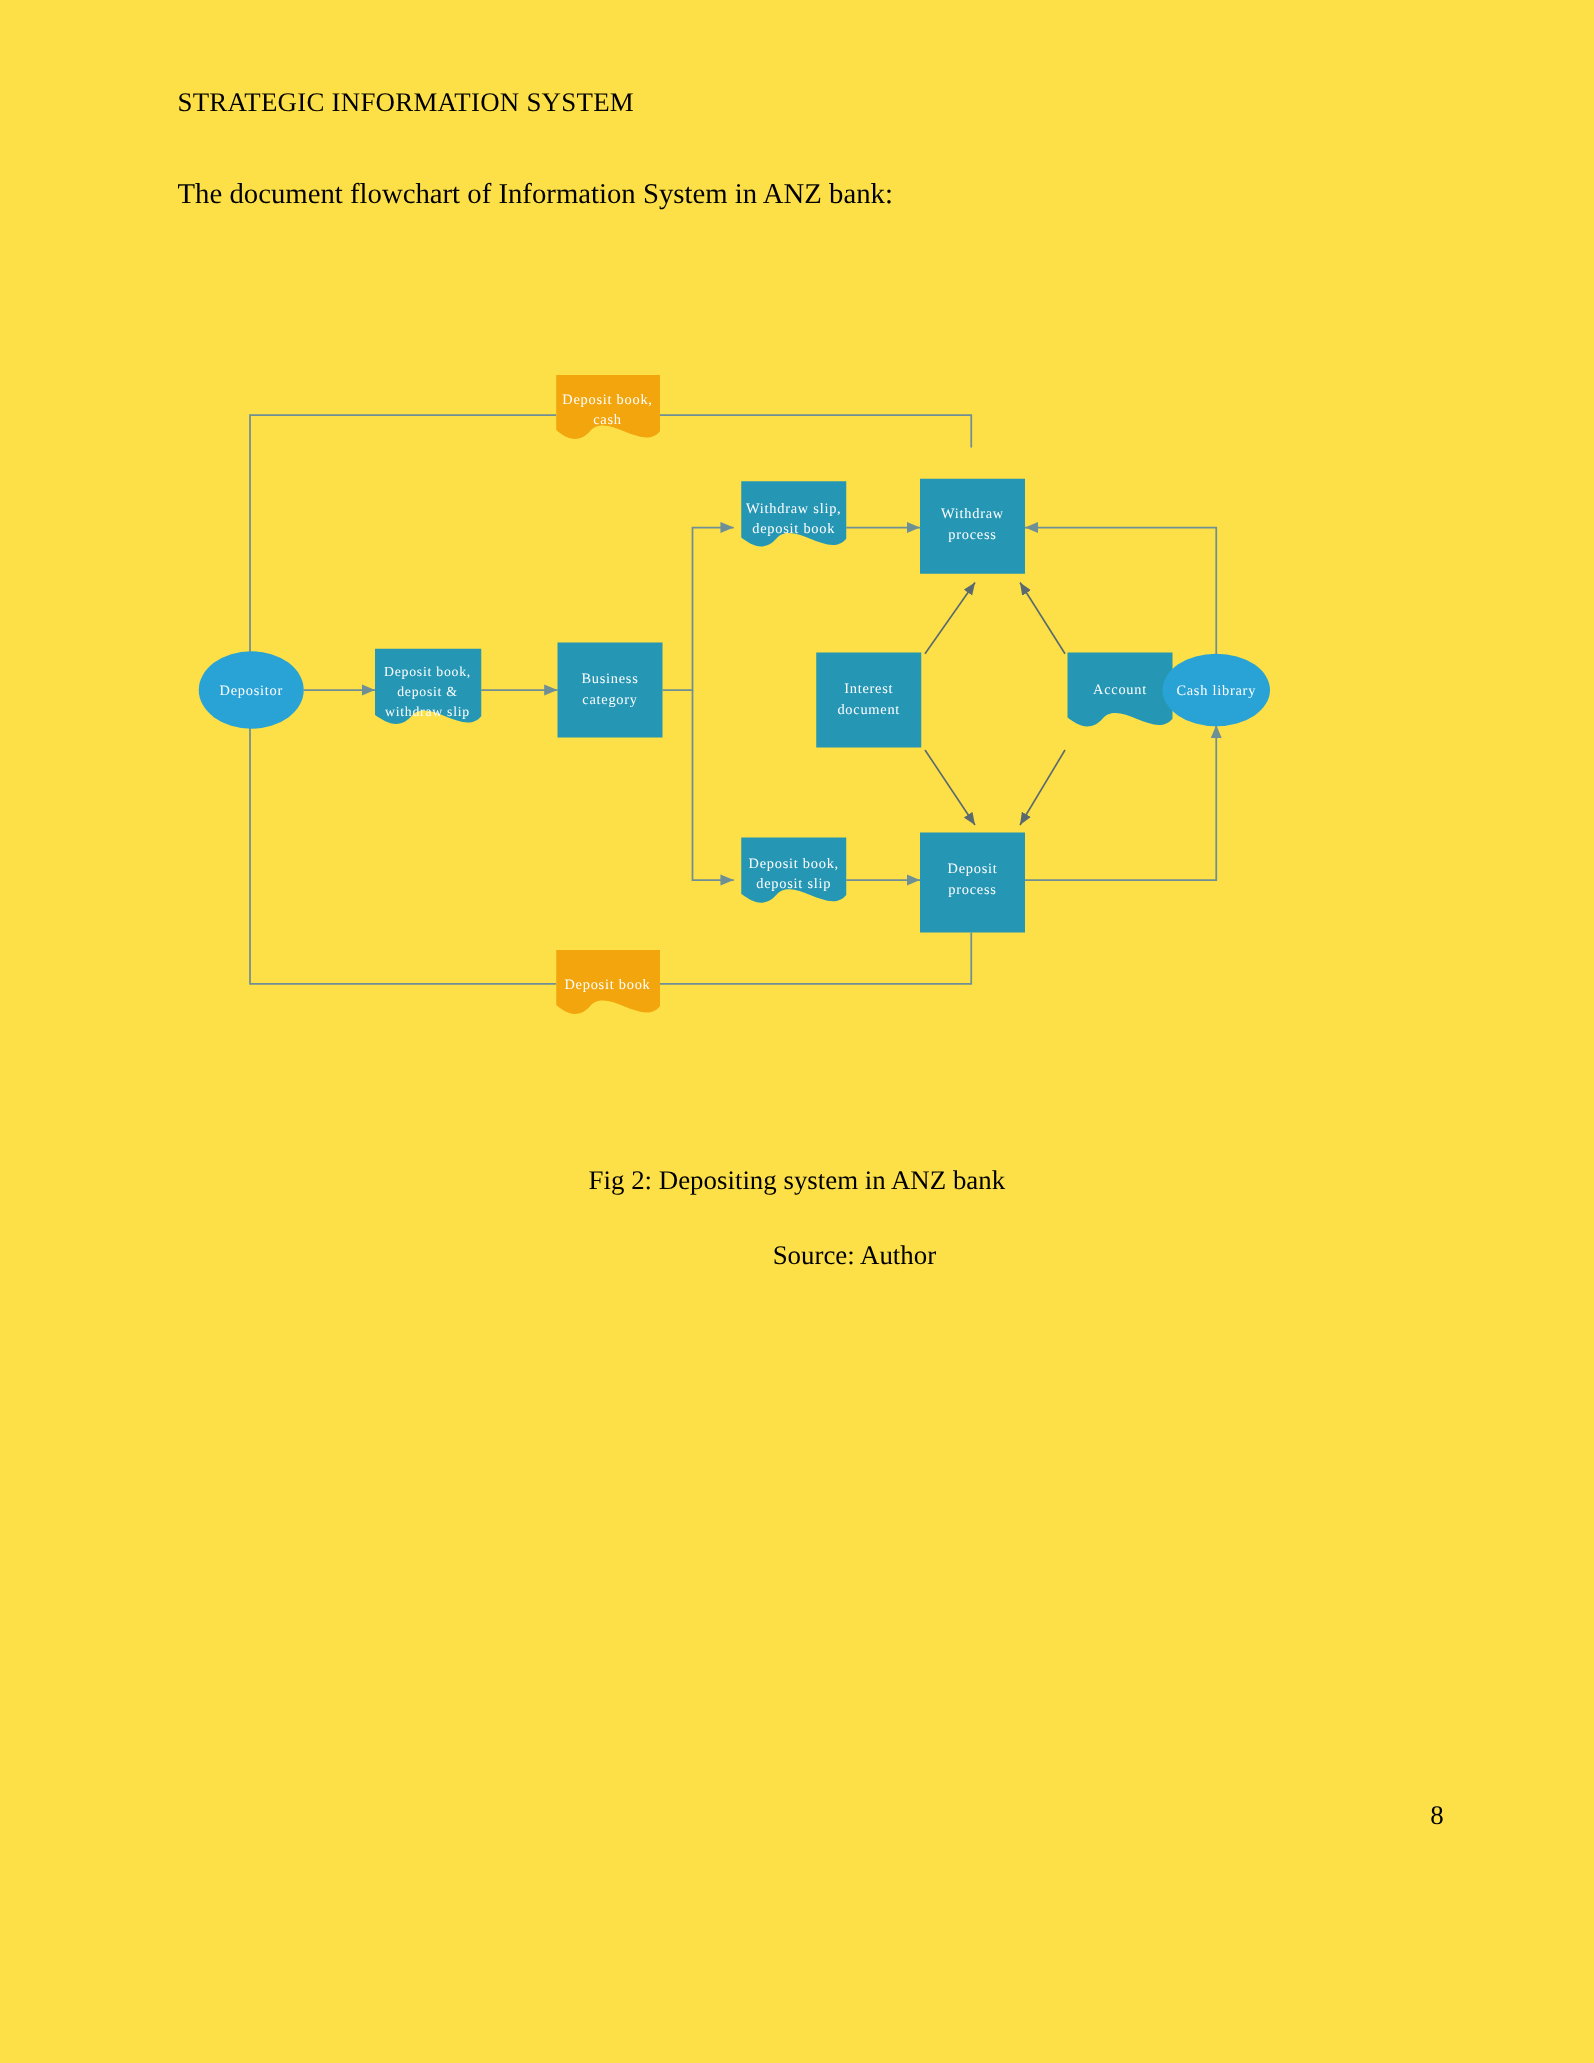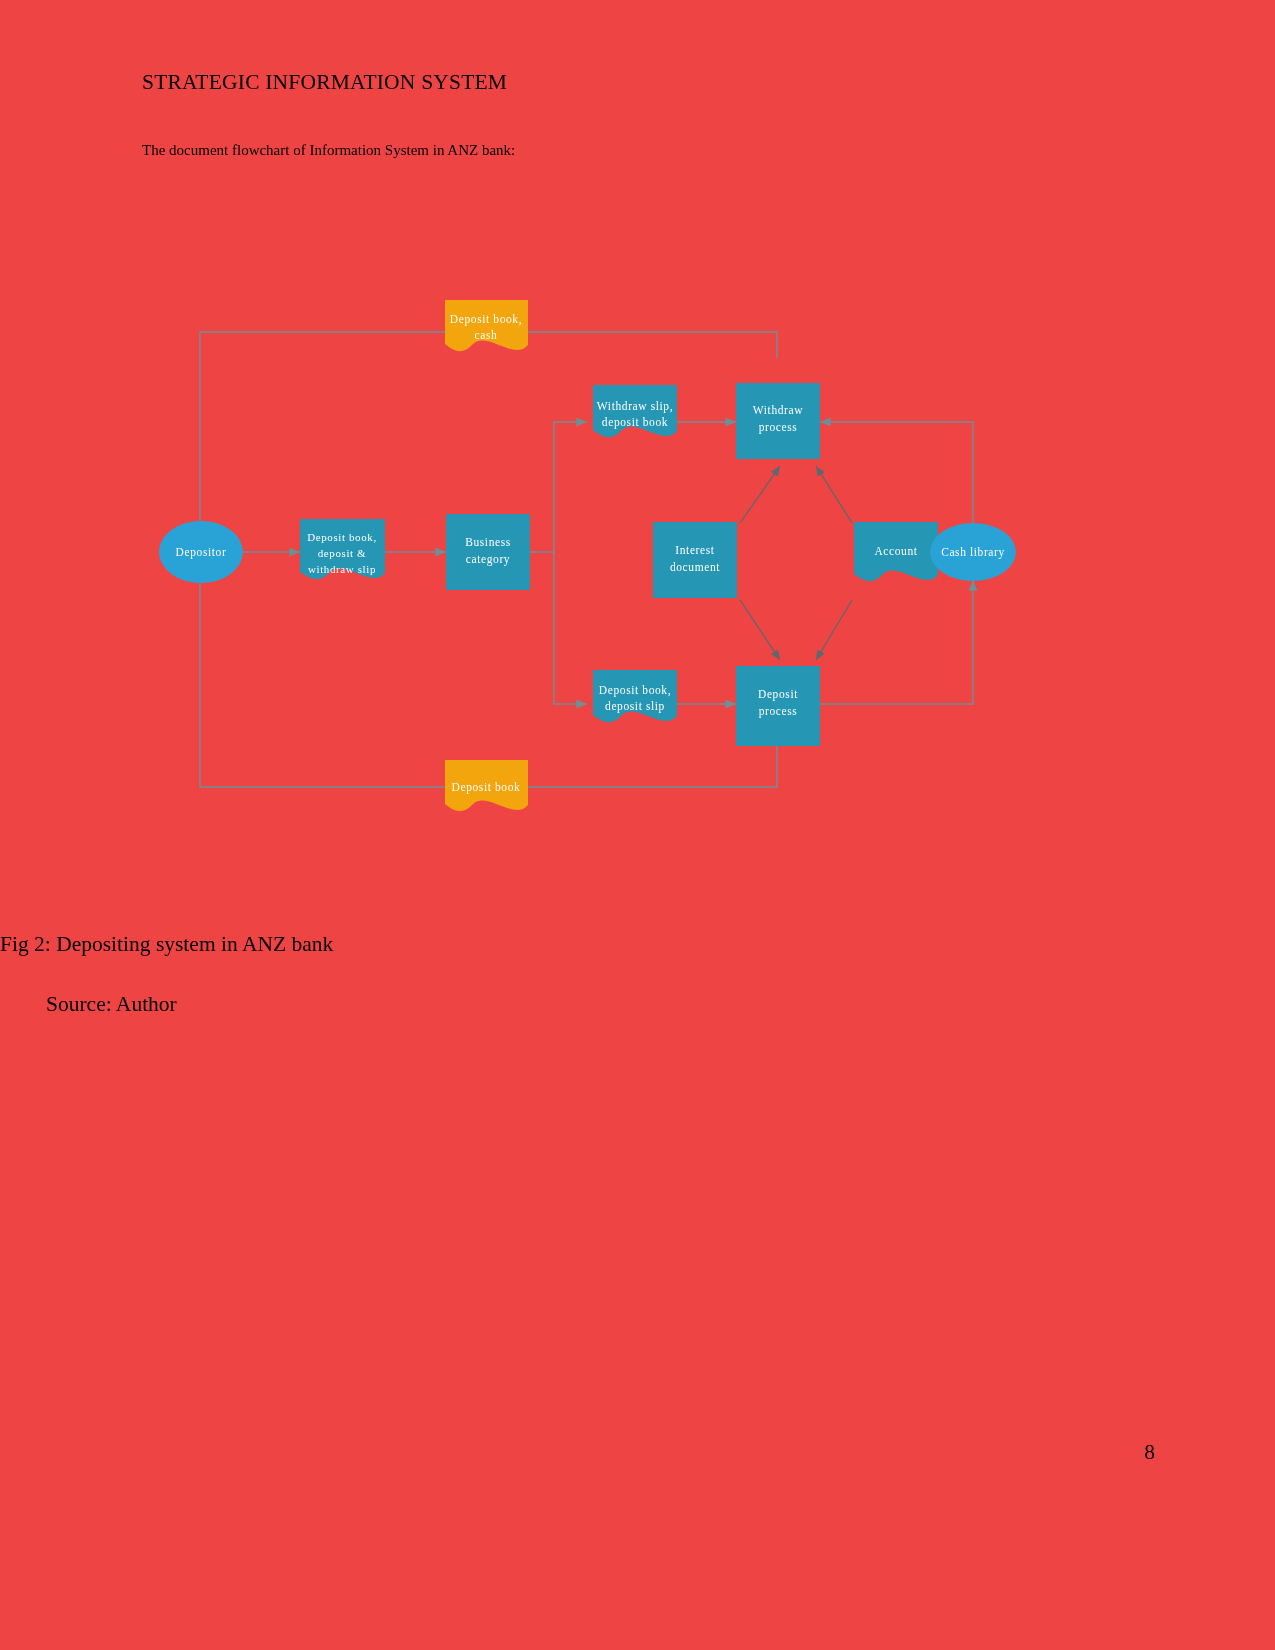--- a/index.html
+++ b/index.html
@@ -11,49 +11,49 @@
     width: 1275px;
     height: 1650px;
     position: relative;
     font-family: "Liberation Serif", "DejaVu Serif", serif;
     color: #000000;
     overflow: hidden;
   }
   .page {
     position: absolute;
     inset: 0;
-    background: #ef4444;
+    background: #fde047;
   }
   .doc-title {
     position: absolute;
     left: 142px;
     top: 70px;
     font-size: 21.5px;
     letter-spacing: 0.2px;
     white-space: nowrap;
   }
   .intro-line {
     position: absolute;
     left: 142px;
     top: 142px;
-    font-size: 15px;
+    font-size: 23px;
     white-space: nowrap;
   }
   .figure-wrap {
     position: absolute;
     left: 140px;
     top: 270px;
     width: 920px;
     height: 590px;
   }
   .figure-caption {
     position: absolute;
     left: 0;
     width: 1275px;
-    text-align: left;
+    text-align: center;
     font-size: 21.5px;
   }
   .cap-fig { top: 932px; }
   .cap-src { top: 992px; margin-left: 46px; }
   .page-number {
     position: absolute;
     right: 120px;
     top: 1440px;
     font-size: 21.5px;
   }

